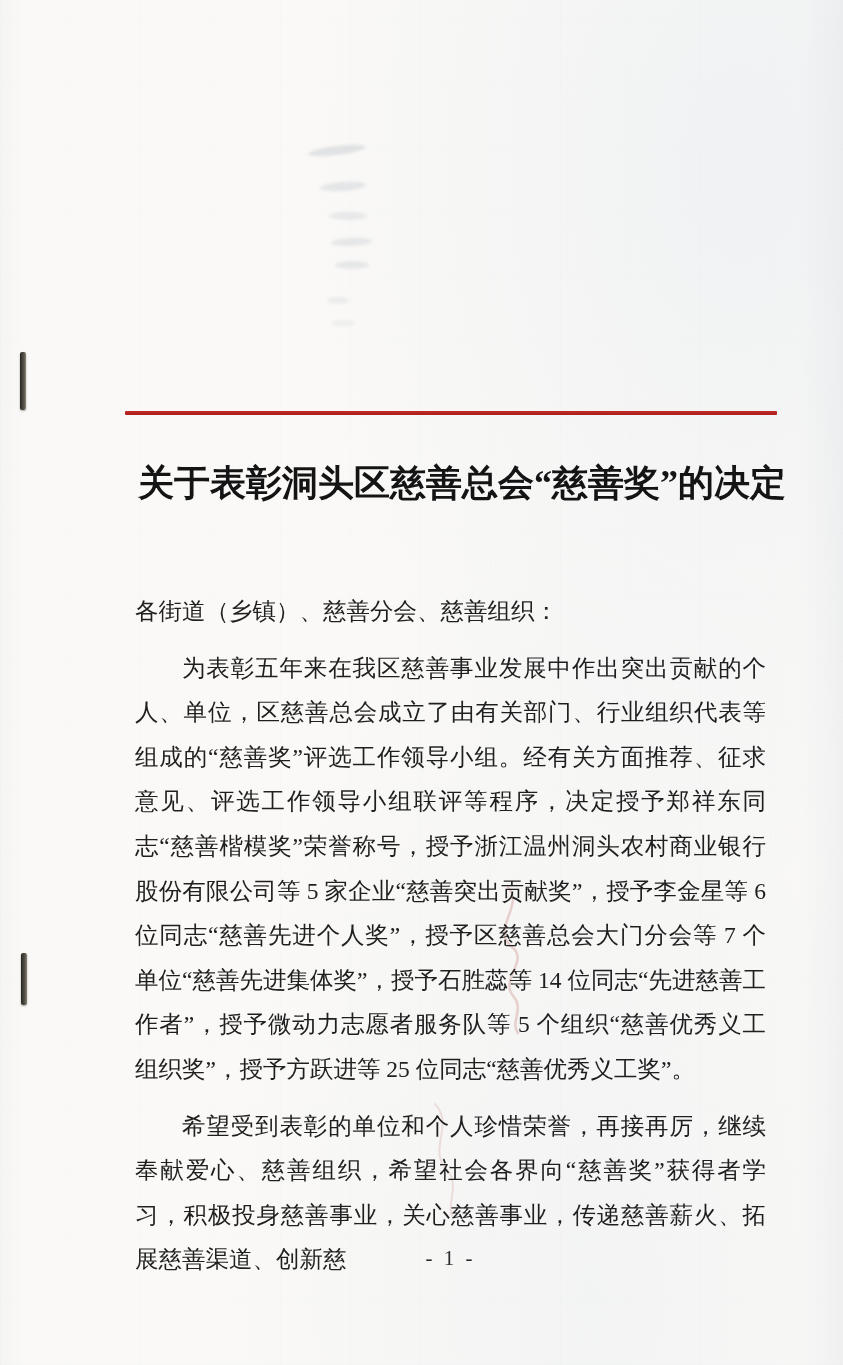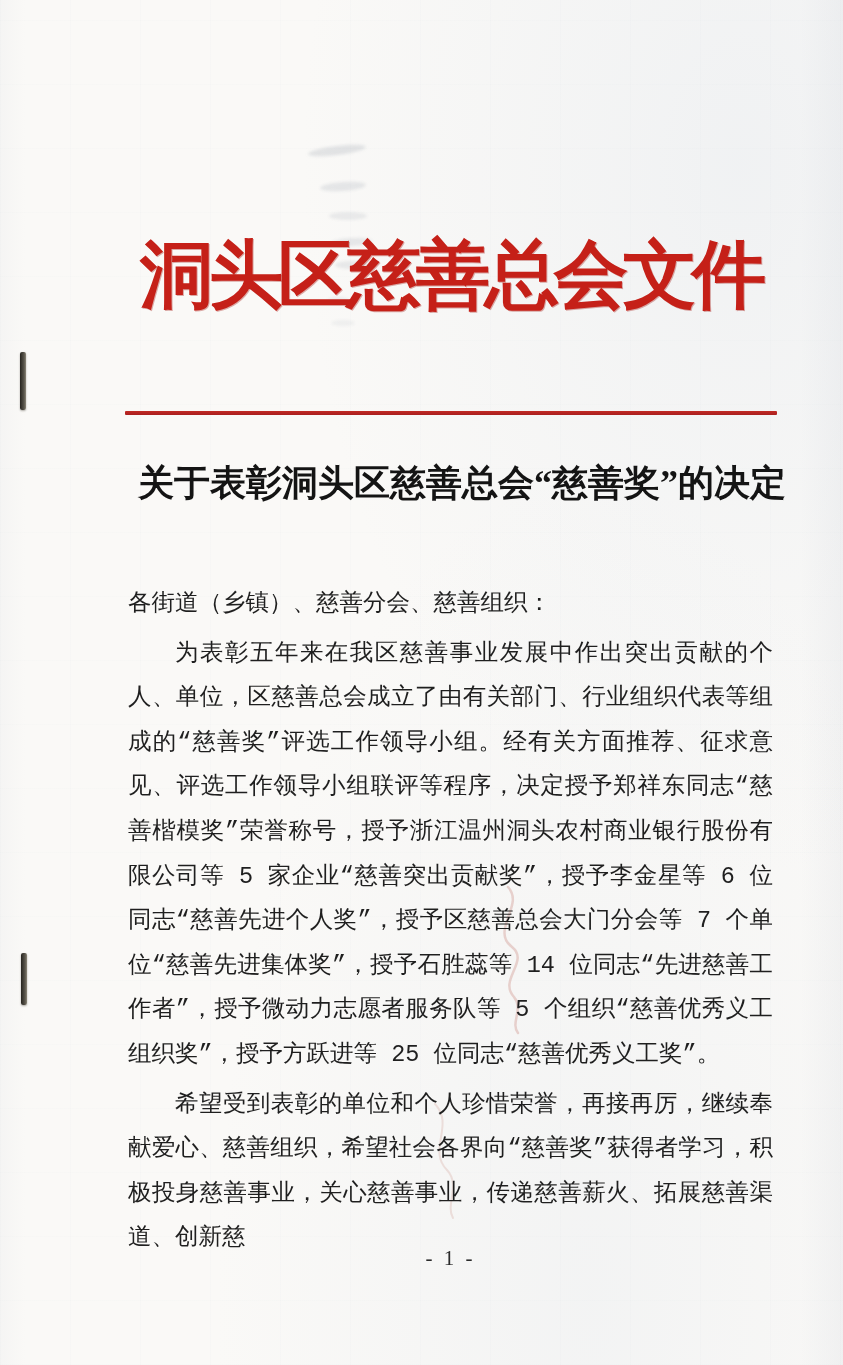--- a/index.html
+++ b/index.html
@@ -70,21 +70,21 @@
   
   .doc-body {
     position: absolute;
     left: 123px; top: 577px;
     width: 655px;
     font-size: 23.5px;
     line-height: 44.6px;
     text-align: justify;
     color: var(--text);
   }
-  .doc-body p { margin: 5px; font-family: Liberation Mono, monospace; }
+  .doc-body p { margin: 12px; }
   .doc-body p.indent { text-indent: 2em; }
 
   
   .page-number {
     position: absolute;
     left: 123px; width: 655px; top: 1246px;
     text-align: center;
     font-size: 21px;
     letter-spacing: 3px;
     color: #2b2b2b;
@@ -135,21 +135,20 @@
   <div class="staple top"></div>
   <div class="staple bottom"></div>
 
   <svg class="bleed b1" width="70" height="150" viewBox="0 0 70 150">
     <path d="M38 2 C 55 20, 20 45, 42 62 C 60 76, 28 95, 44 112 C 54 124, 40 138, 48 148" fill="none" stroke="rgba(196,120,108,0.30)" stroke-width="2.5" stroke-linecap="round"></path>
   </svg>
   <svg class="bleed b2" width="60" height="120" viewBox="0 0 60 120">
     <path d="M20 4 C 40 25, 12 50, 32 70 C 46 85, 30 105, 38 118" fill="none" stroke="rgba(196,125,112,0.20)" stroke-width="2" stroke-linecap="round"></path>
   </svg>
 
-  <div class="letterhead-title">洞头区慈善总会文件</div>
   <div class="red-rule"></div>
 
   <div class="doc-heading">关于表彰洞头区慈善总会“慈善奖”的决定</div>
 
   <div class="doc-body">
     <p>各街道（乡镇）、慈善分会、慈善组织：</p>
     <p class="indent">为表彰五年来在我区慈善事业发展中作出突出贡献的个人、单位，区慈善总会成立了由有关部门、行业组织代表等组成的“慈善奖”评选工作领导小组。经有关方面推荐、征求意见、评选工作领导小组联评等程序，决定授予郑祥东同志“慈善楷模奖”荣誉称号，授予浙江温州洞头农村商业银行股份有限公司等 5 家企业“慈善突出贡献奖”，授予李金星等 6 位同志“慈善先进个人奖”，授予区慈善总会大门分会等 7 个单位“慈善先进集体奖”，授予石胜蕊等 14 位同志“先进慈善工作者”，授予微动力志愿者服务队等 5 个组织“慈善优秀义工组织奖”，授予方跃进等 25 位同志“慈善优秀义工奖”。</p>
     <p class="indent">希望受到表彰的单位和个人珍惜荣誉，再接再厉，继续奉献爱心、慈善组织，希望社会各界向“慈善奖”获得者学习，积极投身慈善事业，关心慈善事业，传递慈善薪火、拓展慈善渠道、创新慈</p>
   </div>
 

